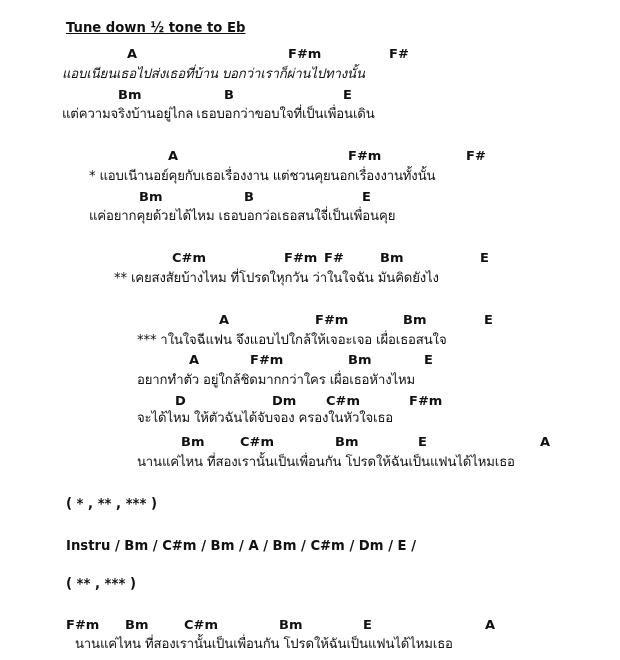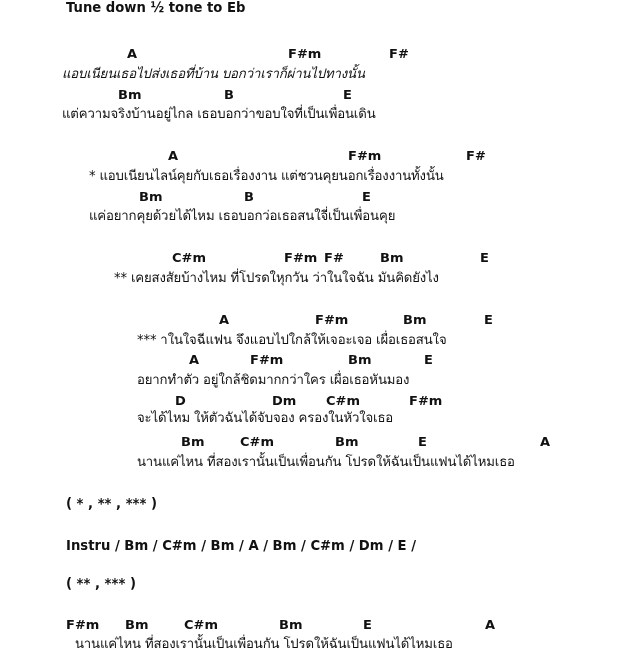--- a/index.html
+++ b/index.html
@@ -6,38 +6,38 @@
   body { width:620px; height:660px; position:relative; overflow:hidden;
          font-family:"DejaVu Sans","Liberation Sans",sans-serif; color:#111; }
   .line { position:absolute; white-space:nowrap; font-size:13.2px; line-height:16px; }
   .bold { font-weight:bold; }
   .chord { position:absolute; white-space:nowrap; font-weight:bold; font-size:13px; line-height:16px; }
   .lyric { letter-spacing:-0.15px; }
 </style>
 </head>
 <body>
 
-<div class="line bold" style="left:66px;top:0;">Tune down  ½ tone to Eb</div>
+<div class="line bold" style="left:66px;top:20px;text-decoration:underline;">Tune down  ½ tone to Eb</div>
 
 <div>
   <span class="chord" style="left:127px;top:46px;">A</span>
   <span class="chord" style="left:288px;top:46px;">F#m</span>
   <span class="chord" style="left:389px;top:46px;">F#</span>
   <div class="line lyric" style="left:62px;top:66px;font-style:italic;">แอบเนียนเธอไปส่งเธอที่บ้าน  บอกว่าเราก็ผ่านไปทางนั้น</div>
   <span class="chord" style="left:118px;top:87px;">Bm</span>
   <span class="chord" style="left:224px;top:87px;">B</span>
   <span class="chord" style="left:343px;top:87px;">E</span>
-  <div class="line lyric" style="left:62px;top:106px;">แต่ความจริงบ้านอยู่ไกล  เธอบอกว่าขอบใจที่เป็นเพื่อนเดิน</div>
+  <div class="line lyric" style="left:62px;top:106px;font-family:Liberation Serif, serif;">แต่ความจริงบ้านอยู่ไกล  เธอบอกว่าขอบใจที่เป็นเพื่อนเดิน</div>
 </div>
 
 <div>
   <span class="chord" style="left:168px;top:148px;">A</span>
   <span class="chord" style="left:348px;top:148px;">F#m</span>
   <span class="chord" style="left:466px;top:148px;">F#</span>
-  <div class="line lyric" style="left:89px;top:168px;">* แอบเนียนไลน์คุยกับเธอเรื่องงาน  แต่ชวนคุยนอกเรื่องงานทั้งนั้น</div>
+  <div class="line lyric" style="left:89px;top:168px;">* แอบเนีานอย์คุยกับเธอเรื่องงาน  แต่ชวนคุยนอกเรื่องงานทั้งนั้น</div>
   <span class="chord" style="left:139px;top:189px;">Bm</span>
   <span class="chord" style="left:244px;top:189px;">B</span>
   <span class="chord" style="left:362px;top:189px;">E</span>
   <div class="line lyric" style="left:89px;top:208px;">แค่อยากคุยด้วยได้ไหม  เธอบอกว่อเธอสนใจี่เป็นเพื่อนคุย</div>
 </div>
 
 <div>
   <span class="chord" style="left:172px;top:250px;">C#m</span>
   <span class="chord" style="left:284px;top:250px;">F#m</span>
   <span class="chord" style="left:324px;top:250px;">F#</span>
@@ -50,21 +50,21 @@
   <span class="chord" style="left:219px;top:312px;">A</span>
   <span class="chord" style="left:315px;top:312px;">F#m</span>
   <span class="chord" style="left:403px;top:312px;">Bm</span>
   <span class="chord" style="left:484px;top:312px;">E</span>
   <div class="line lyric" style="left:137px;top:332px;">*** าในใจฉีแฟน จึงแอบไปใกล้ให้เจอะเจอ  เผื่อเธอสนใจ</div>
 
   <span class="chord" style="left:189px;top:352px;">A</span>
   <span class="chord" style="left:250px;top:352px;">F#m</span>
   <span class="chord" style="left:348px;top:352px;">Bm</span>
   <span class="chord" style="left:424px;top:352px;">E</span>
-  <div class="line lyric" style="left:137px;top:372px;">อยากทำตัว อยู่ใกล้ชิดมากกว่าใคร  เผื่อเธอหันมอง</div>
+  <div class="line lyric" style="left:137px;top:372px;">อยากทำตัว อยู่ใกล้ชิดมากกว่าใคร  เผื่อเธอหัางไหม</div>
 
   <span class="chord" style="left:175px;top:393px;">D</span>
   <span class="chord" style="left:242px;top:393px;margin-left:30px;">Dm</span>
   <span class="chord" style="left:326px;top:393px;">C#m</span>
   <span class="chord" style="left:409px;top:393px;">F#m</span>
   <div class="line lyric" style="left:137px;top:410px;">จะได้ไหม  ให้ตัวฉันได้จับจอง   ครองในหัวใจเธอ</div>
 
   <span class="chord" style="left:181px;top:434px;">Bm</span>
   <span class="chord" style="left:240px;top:434px;">C#m</span>
   <span class="chord" style="left:335px;top:434px;">Bm</span>

